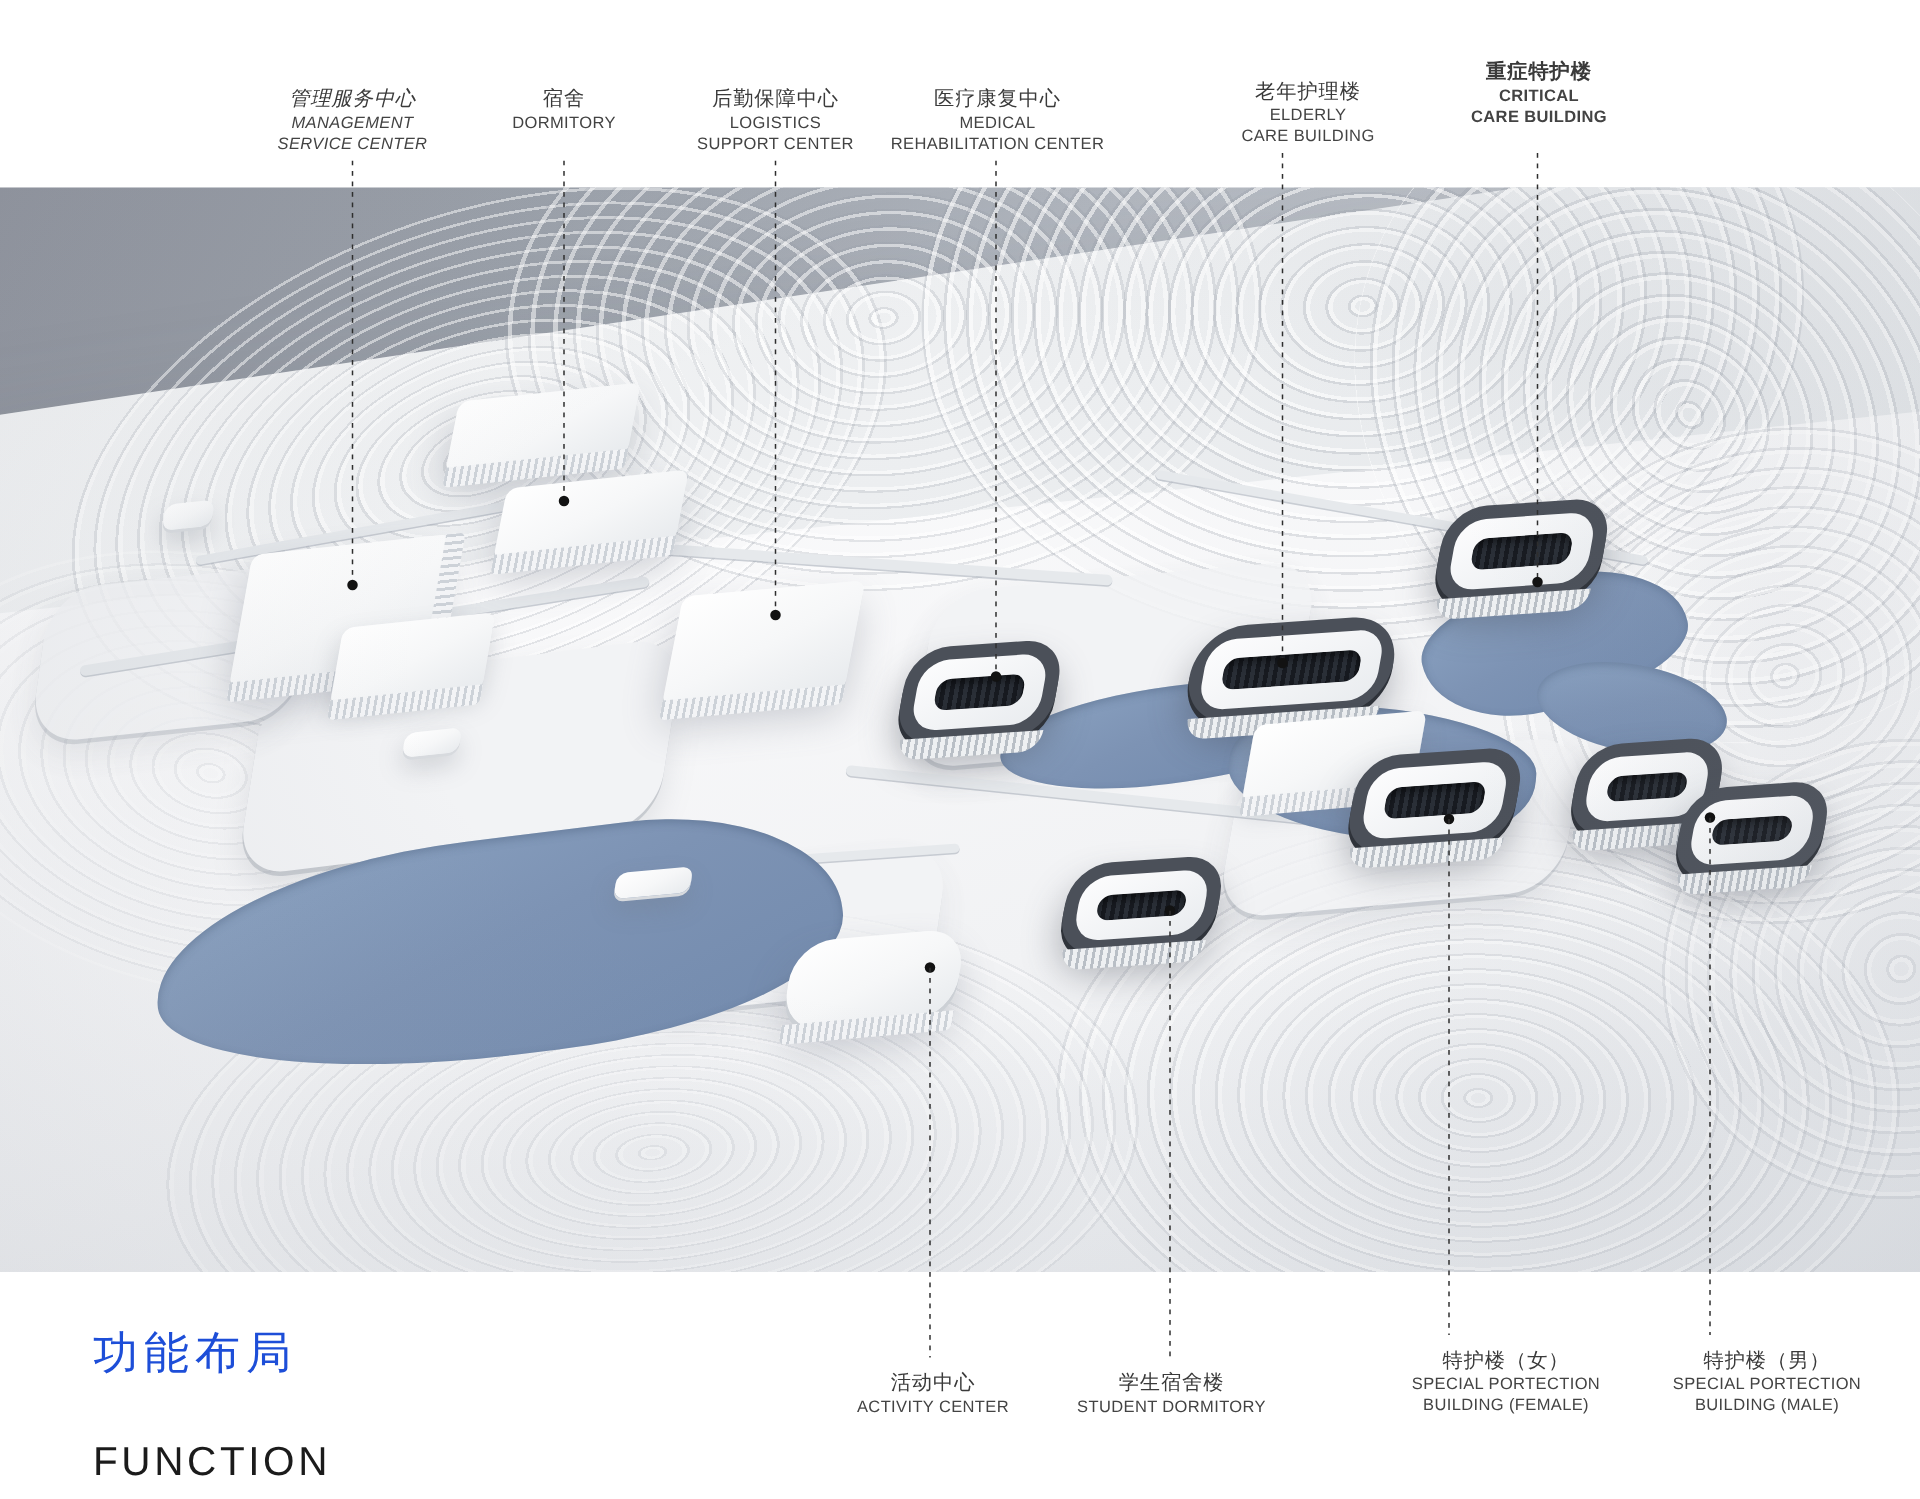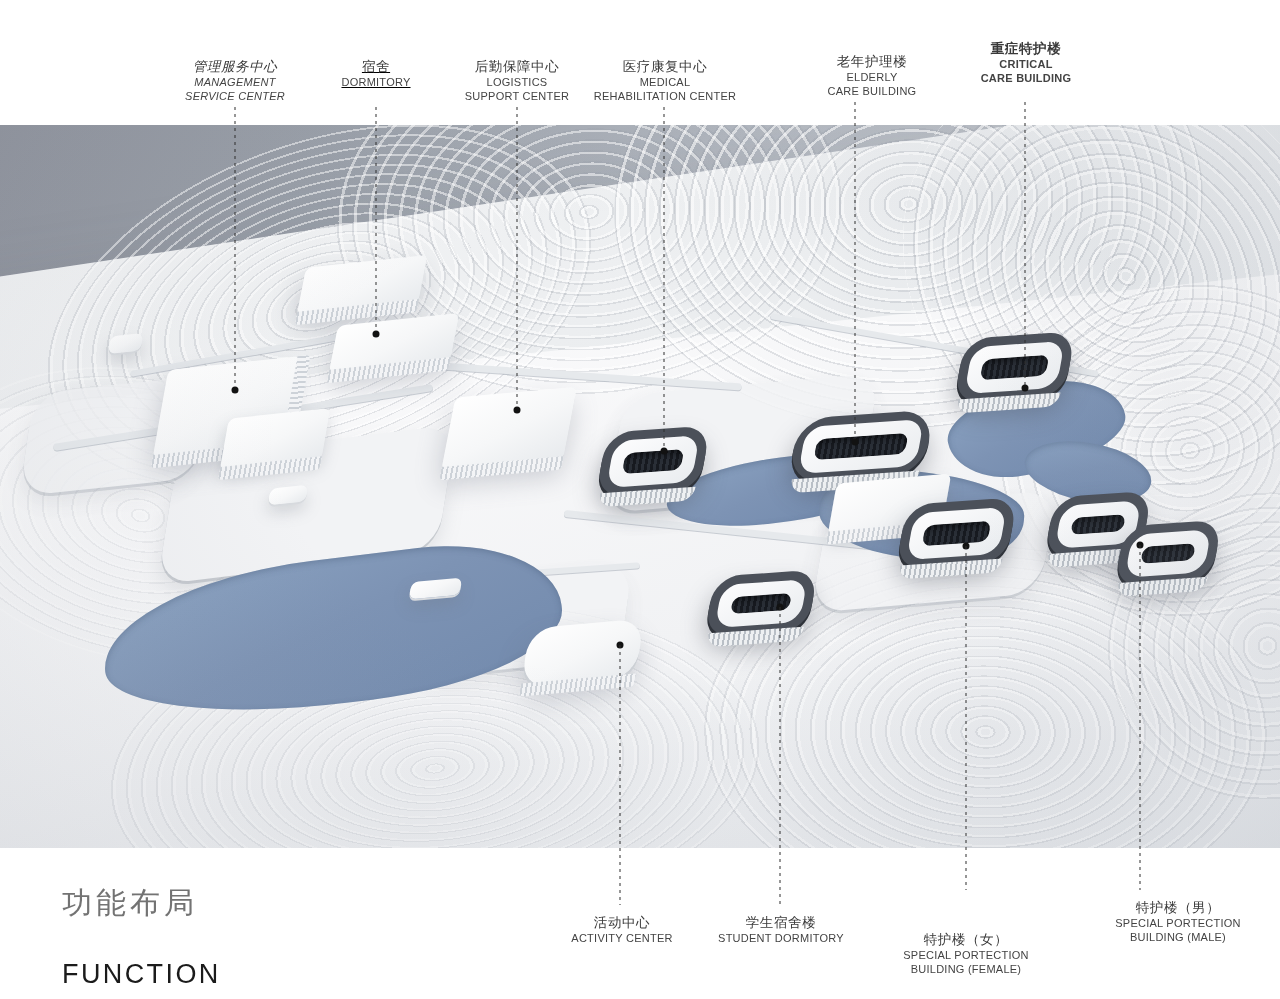--- a/index.html
+++ b/index.html
@@ -139,21 +139,21 @@
   .road { position:absolute; background:#e6e9ec; border-radius:40px;
           box-shadow:0 1px 0 rgba(170,176,186,.6); }
 
   
   .vignette { position:absolute; inset:0;
     background:radial-gradient(ellipse at 50% 44%,rgba(255,255,255,0) 40%,rgba(146,152,163,.18) 100%); }
 
   
   #titleblock { position:absolute; left:62px; top:884px; }
   #titleblock .t-cn {
-    font-size:30px; color:#737373; letter-spacing:4px; line-height:38px;
+    font-size:30px; color:#1d4ed8; letter-spacing:4px; line-height:38px;
     font-family:"DejaVu Sans","Liberation Sans",sans-serif;
   }
   #titleblock .t-en {
     font-size:27px; color:#1b1b1b; letter-spacing:2.4px; line-height:34px;margin-top:35px;
   }
 </style>
 </head>
 <body>
 
 <div id="board">
@@ -284,21 +284,21 @@
     <div class="leader" style="left:235px;top:107px;height:283px;"></div>
     <div class="dot" style="left:235px;top:390px;"></div>
     <div class="callout" style="left:235px;top:57px;font-style:italic;">
       <div class="cn">管理服务中心</div>
       <div class="en">MANAGEMENT</div>
       <div class="en">SERVICE CENTER</div>
     </div>
 
     <div class="leader" style="left:376px;top:107px;height:227px;"></div>
     <div class="dot" style="left:376px;top:334px;"></div>
-    <div class="callout" style="left:376px;top:57px;text-decoration:underline;">
+    <div class="callout" style="left:376px;top:57px;">
       <div class="cn">宿舍</div>
       <div class="en">DORMITORY</div>
     </div>
 
     <div class="leader" style="left:517px;top:107px;height:303px;"></div>
     <div class="dot" style="left:517px;top:410px;"></div>
     <div class="callout" style="left:517px;top:57px;">
       <div class="cn">后勤保障中心</div>
       <div class="en">LOGISTICS</div>
       <div class="en">SUPPORT CENTER</div>
@@ -340,21 +340,21 @@
 
     <div class="dot" style="left:780px;top:607px;"></div>
     <div class="leader" style="left:780px;top:607px;height:298px;"></div>
     <div class="callout" style="left:781px;top:913px;">
       <div class="cn">学生宿舍楼</div>
       <div class="en">STUDENT DORMITORY</div>
     </div>
 
     <div class="dot" style="left:966px;top:546px;"></div>
     <div class="leader" style="left:966px;top:546px;height:344px;"></div>
-    <div class="callout" style="left:966px;top:898px;margin-top:32px;">
+    <div class="callout" style="left:1004px;top:898px;">
       <div class="cn">特护楼（女）</div>
       <div class="en">SPECIAL PORTECTION</div>
       <div class="en">BUILDING (FEMALE)</div>
     </div>
 
     <div class="dot" style="left:1140px;top:545px;"></div>
     <div class="leader" style="left:1140px;top:545px;height:345px;"></div>
     <div class="callout" style="left:1142px;top:898px;margin-left:36px;">
       <div class="cn">特护楼（男）</div>
       <div class="en">SPECIAL PORTECTION</div>

